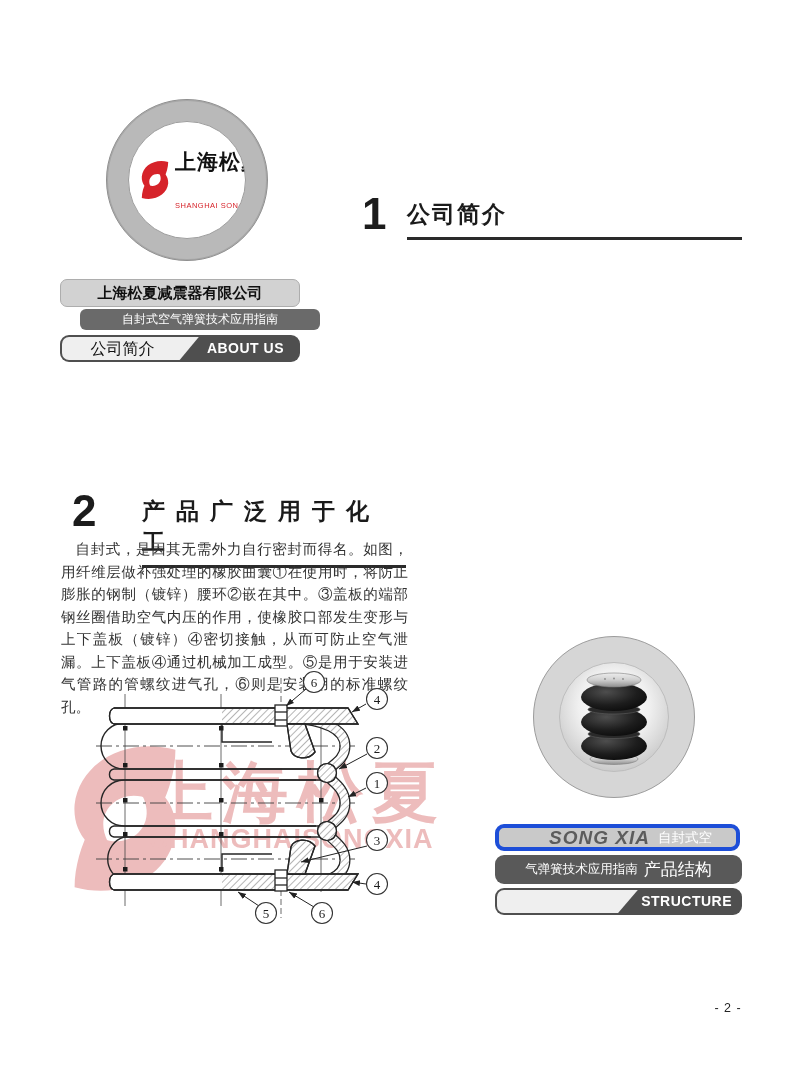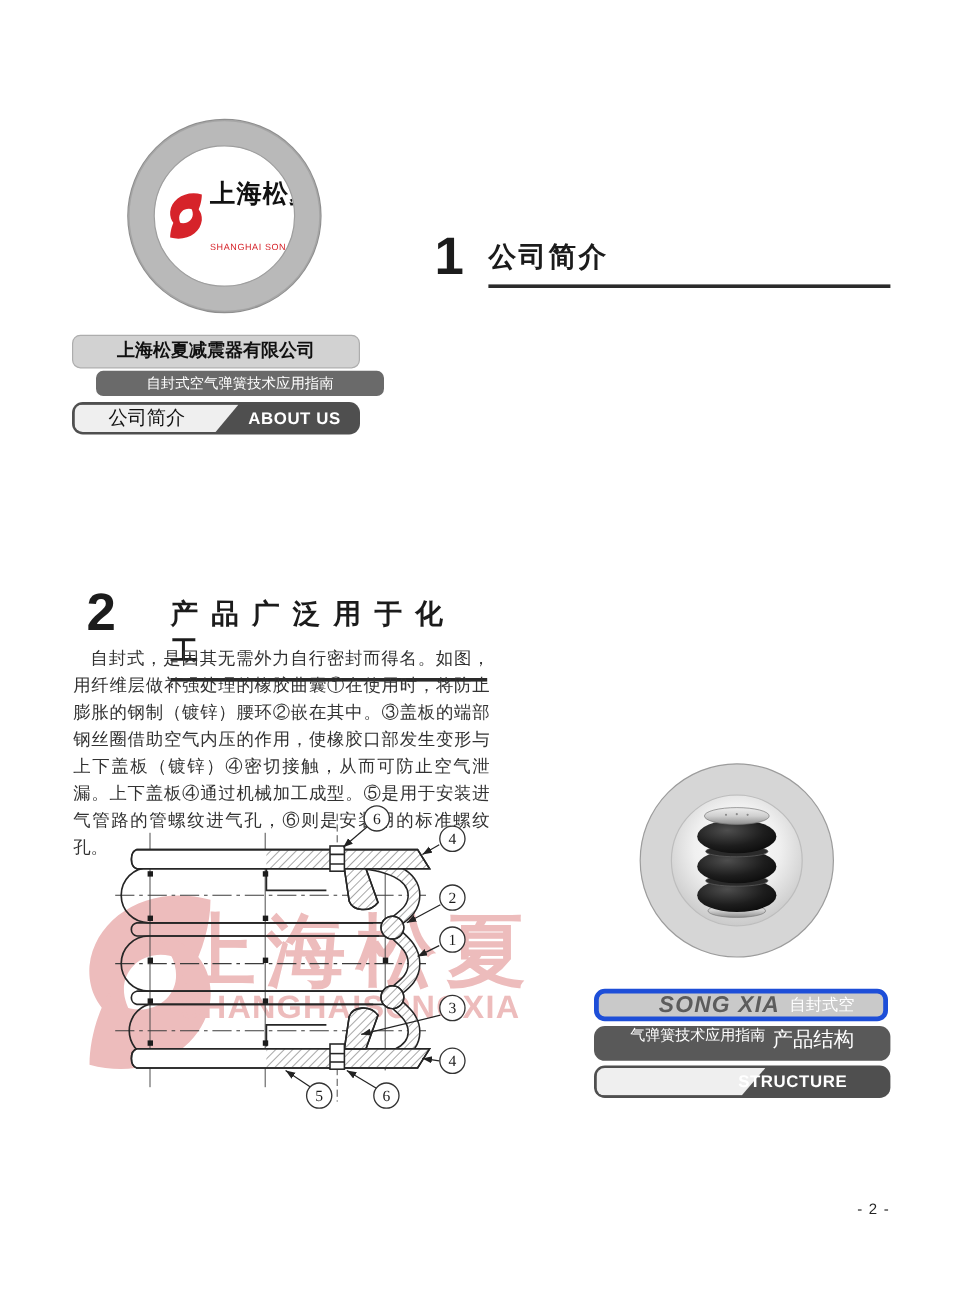--- a/index.html
+++ b/index.html
@@ -61,21 +61,21 @@
   .photo-inner{position:absolute;left:25px;top:25px;width:108px;height:108px;border-radius:50%;
     background:radial-gradient(circle at 50% 40%, #ffffff 0%, #f0f0f0 42%, #b2b2b2 100%);
     border:1px solid #bdbdbd;display:flex;align-items:center;justify-content:center;}
 
   
   .rb1{left:495px;top:824px;width:245px;height:27px;background:#c9c9c9;border:4px solid #1d4ed8;
     border-radius:9px;display:flex;align-items:center;justify-content:center;gap:8px;padding-left:26px;box-sizing:border-box;}
   .rb1-brand{font-style:italic;font-weight:900;font-size:19px;color:#5c5c5c;letter-spacing:1px;}
   .rb1-suffix{font-size:13.5px;color:#ffffff;text-align:right;}
   .rb2{left:495px;top:855px;width:247px;height:29px;background:#595959;border-radius:9px;
-    display:flex;align-items:flex-start;justify-content:center;gap:6px;color:#fff;}
+    display:flex;align-items:center;justify-content:center;gap:6px;color:#fff;}
   .rb2-small{font-size:12.5px;}
   .rb2-big{font-size:17px;}
   .rb3{left:495px;top:888px;width:247px;}
 
   .page-num{left:698px;top:1001px;width:60px;text-align:center;font-size:12.5px;color:#242424;letter-spacing:1px;}
 </style>
 </head>
 <body>
 
 <div class="page">
@@ -282,18 +282,18 @@
   <div class="abs rb1">
     <span class="rb1-brand">SONG XIA</span>
     <span class="rb1-suffix">自封式空</span>
   </div>
   <div class="abs rb2">
     <span class="rb2-small">气弹簧技术应用指南</span>
     <span class="rb2-big">产品结构</span>
   </div>
   <div class="abs tab rb3">
     <div class="tab-left"></div>
-    <div class="tab-en" style="right:36px;">STRUCTURE</div>
+    <div class="tab-en" style="right:10px;">STRUCTURE</div>
   </div>
 
   <div class="abs page-num">- 2 -</div>
 
 </div>
 
 </body></html>

